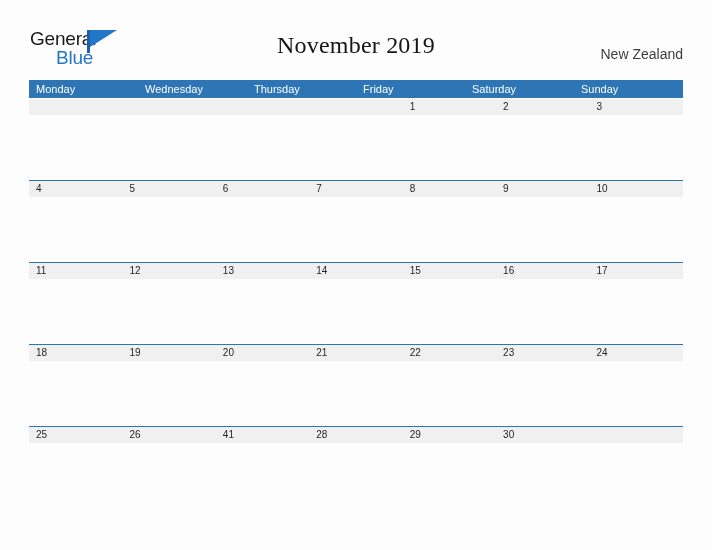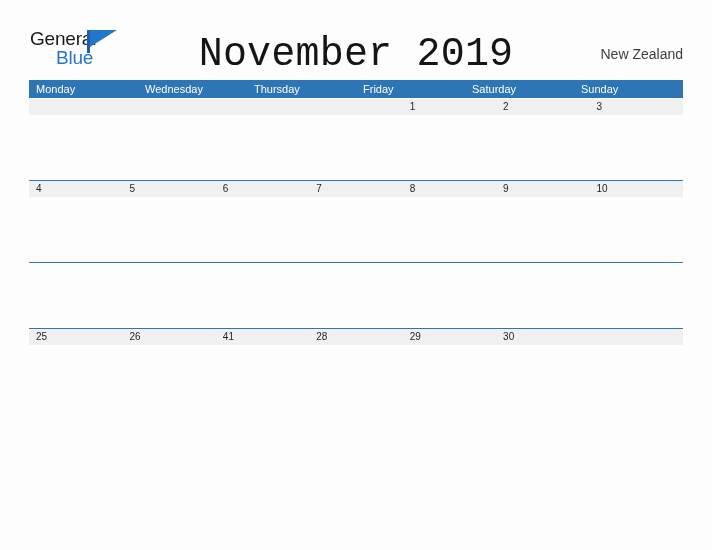--- a/index.html
+++ b/index.html
@@ -84,24 +84,24 @@
     border-left: 27px solid #2277c8;
     border-bottom: 17px solid transparent;
   }
 
   .month-title {
     position: absolute;
     left: 0;
     top: 32px;
     width: 712px;
     text-align: center;
-    font-size: 40px;
+    font-size: 24px;
     font-weight: 400;
     color: #151515;
-    font-family: Liberation Mono, monospace;
+    font-family: Liberation Serif, serif;
     letter-spacing: 0.2px;
   }
 
   .locale-label {
     position: absolute;
     right: 29px;
     top: 46px;
     font-size: 14px;
     color: #3d3d3d;
     font-family: "Liberation Sans", sans-serif;
@@ -248,31 +248,61 @@
         <div class="event-cell"></div>
         <div class="event-cell"></div>
         <div class="event-cell"></div>
         <div class="event-cell"></div>
         <div class="event-cell"></div>
       </div>
     </div>
 
     <div class="week-row">
       <div class="week-rule"></div>
-      <div class="event-band">
-        <div class="event-cell"></div>
-        <div class="event-cell"></div>
-        <div class="event-cell"></div>
-        <div class="event-cell"></div>
-        <div class="event-cell"></div>
-        <div class="event-cell"></div>
-        <div class="event-cell"></div>
-      </div>
-    </div>
-
+      <div class="date-band">
+        <div class="date-cell">11</div>
+        <div class="date-cell">12</div>
+        <div class="date-cell">13</div>
+        <div class="date-cell">14</div>
+        <div class="date-cell">15</div>
+        <div class="date-cell">16</div>
+        <div class="date-cell">17</div>
+      </div>
+      <div class="event-band">
+        <div class="event-cell"></div>
+        <div class="event-cell"></div>
+        <div class="event-cell"></div>
+        <div class="event-cell"></div>
+        <div class="event-cell"></div>
+        <div class="event-cell"></div>
+        <div class="event-cell"></div>
+      </div>
+    </div>
+
+    <div class="week-row">
+      <div class="week-rule"></div>
+      <div class="date-band">
+        <div class="date-cell">18</div>
+        <div class="date-cell">19</div>
+        <div class="date-cell">20</div>
+        <div class="date-cell">21</div>
+        <div class="date-cell">22</div>
+        <div class="date-cell">23</div>
+        <div class="date-cell">24</div>
+      </div>
+      <div class="event-band">
+        <div class="event-cell"></div>
+        <div class="event-cell"></div>
+        <div class="event-cell"></div>
+        <div class="event-cell"></div>
+        <div class="event-cell"></div>
+        <div class="event-cell"></div>
+        <div class="event-cell"></div>
+      </div>
+    </div>
 
     <div class="week-row last">
       <div class="week-rule"></div>
       <div class="date-band">
         <div class="date-cell">25</div>
         <div class="date-cell">26</div>
         <div class="date-cell">41</div>
         <div class="date-cell">28</div>
         <div class="date-cell">29</div>
         <div class="date-cell">30</div>

